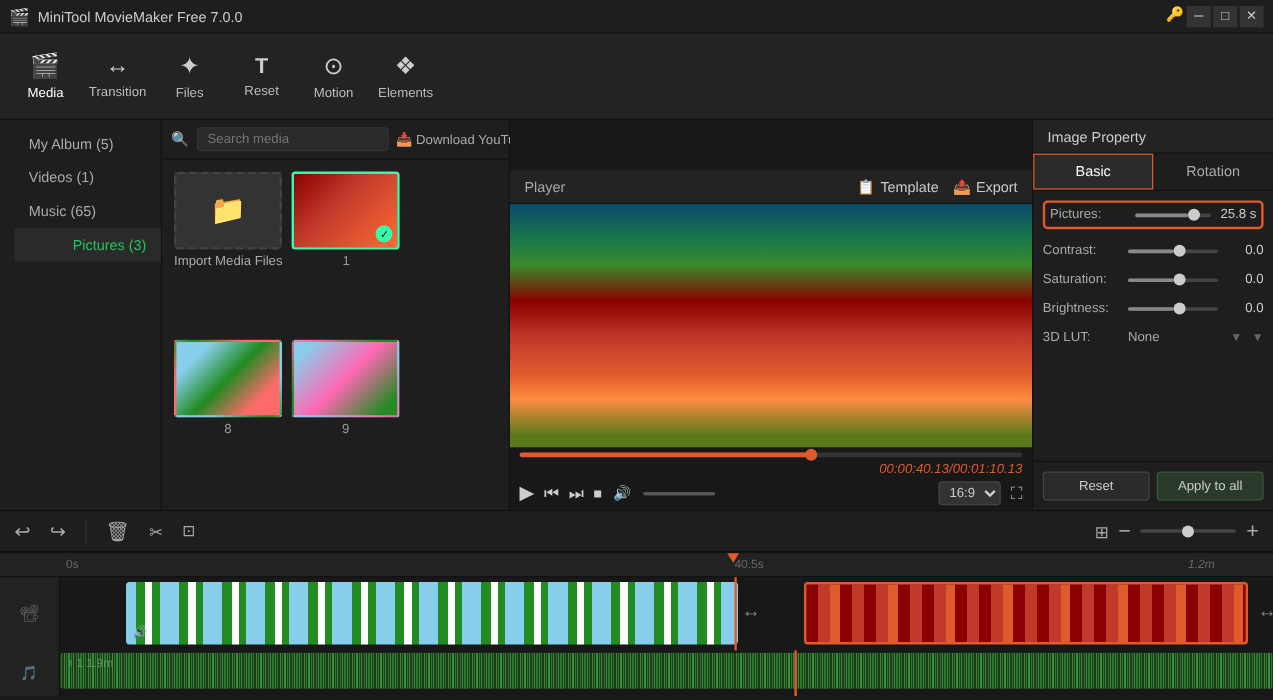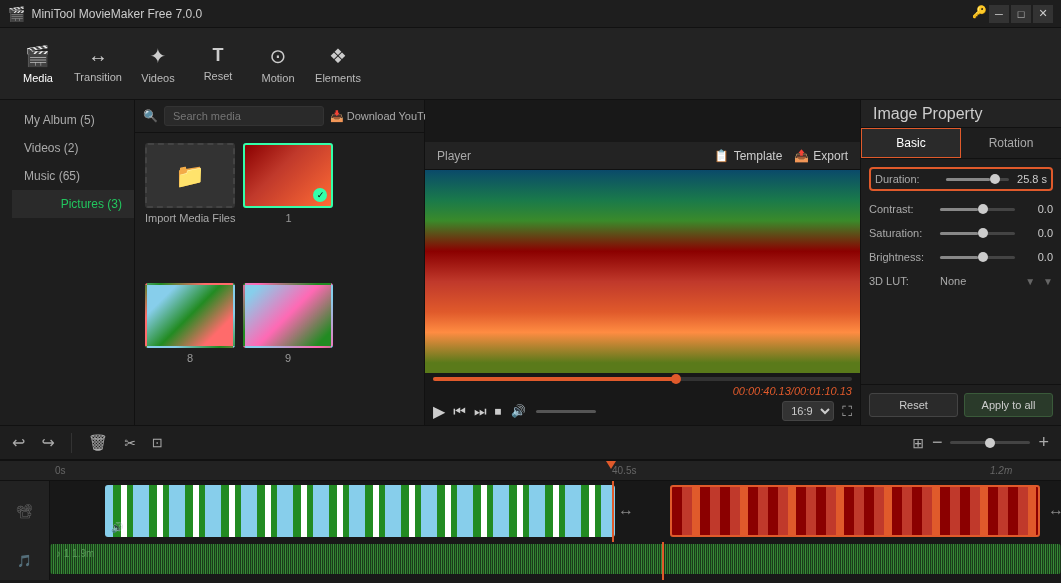--- a/index.html
+++ b/index.html
@@ -52,21 +52,21 @@
     .progress-handle { position: absolute; top: 50%; left: 58%; transform: translate(-50%,-50%); width: 10px; height: 10px; background: #e05a2b; border-radius: 50%; }
     .player-time { display: flex; justify-content: flex-end; font-size: 11px; color: #e05a2b; padding: 0 8px; font-style: italic; }
     .player-controls { display: flex; align-items: center; padding: 4px 8px; gap: 8px; }
     .ctrl-btn { background: none; border: none; color: #ccc; cursor: pointer; font-size: 16px; }
     .volume-slider { flex: 0 0 60px; height: 3px; background: #555; border-radius: 2px; }
     .aspect-select { margin-left: auto; background: #333; border: 1px solid #444; color: #ccc; font-size: 11px; padding: 2px 4px; border-radius: 3px; }
     .fullscreen-btn { background: none; border: none; color: #aaa; cursor: pointer; font-size: 14px; }
 
     
     #properties { width: 200px; background: #1e1e1e; display: flex; flex-direction: column; }
-    .prop-header { height: 28px; background: #232323; display: flex; align-items: center; padding: 0 12px; border-bottom: 1px solid #111; font-size: 16px; color: #ccc; }
+    .prop-header { height: 28px; background: #232323; display: flex; align-items: center; padding: 0 12px; border-bottom: 1px solid #111; font-size: 12px; color: #ccc; }
     .prop-tabs { display: flex; border-bottom: 1px solid #111; }
     .prop-tab { flex: 1; text-align: center; padding: 7px 0; font-size: 12px; cursor: pointer; color: #aaa; border: 1px solid transparent; }
     .prop-tab.active { background: #2a2a2a; color: #fff; border: 1px solid #e05a2b; }
     .prop-content { padding: 8px; flex: 1; overflow-y: auto; }
     .prop-row { display: flex; align-items: center; margin-bottom: 12px; gap: 6px; position: relative; }
     .prop-label { font-size: 11px; color: #aaa; width: 65px; flex-shrink: 0; }
     .prop-slider { flex: 1; height: 3px; background: #444; border-radius: 2px; position: relative; cursor: pointer; }
     .prop-slider-fill { height: 100%; background: #888; border-radius: 2px; }
     .prop-slider-handle { position: absolute; top: 50%; transform: translateY(-50%); width: 10px; height: 10px; background: #ccc; border-radius: 50%; cursor: pointer; }
     .prop-value { font-size: 11px; color: #ccc; width: 32px; text-align: right; }
@@ -128,21 +128,21 @@
   <div class="tool-item active">
     <span class="tool-icon">🎬</span>
     <span class="tool-label">Media</span>
   </div>
   <div class="tool-item">
     <span class="tool-icon">↔</span>
     <span class="tool-label">Transition</span>
   </div>
   <div class="tool-item">
     <span class="tool-icon">✦</span>
-    <span class="tool-label">Videos</span>
+    <span class="tool-label">Files</span>
   </div>
   <div class="tool-item">
     <span class="tool-icon" style="font-size:18px; font-weight:bold;">T</span>
     <span class="tool-label">Reset</span>
   </div>
   <div class="tool-item">
     <span class="tool-icon">⊙</span>
     <span class="tool-label">Motion</span>
   </div>
   <div class="tool-item">
@@ -151,21 +151,21 @@
   </div>
 </div>
 
 <div id="main" style="display:flex; height:325px;">
 
   <div id="sidebar">
     <div class="sidebar-item">
       <span>My Album (5)</span>
     </div>
     <div class="sidebar-item">
-      <span>Videos (2)</span>
+      <span>Videos (1)</span>
     </div>
     <div class="sidebar-item">
       <span>Music (65)</span>
     </div>
     <div class="sidebar-item active">
       <span>Pictures (3)</span>
     </div>
   </div>
 
   <div id="media-panel">
@@ -258,21 +258,21 @@
         <span>Basic</span>
       </div>
       <div class="prop-tab">
         <span>Rotation</span>
       </div>
     </div>
     <div class="prop-content">
 
       <div style="border: 2px solid #e05a2b; border-radius: 4px; padding: 4px; margin-bottom: 12px;">
         <div class="prop-row" style="margin-bottom:0;">
-          <span class="prop-label">Duration:</span>
+          <span class="prop-label">Pictures:</span>
           <div class="prop-slider">
             <div class="prop-slider-fill" style="width:70%; background:#888;"></div>
             <div class="prop-slider-handle" style="left:70%;"></div>
           </div>
           <span class="prop-value">25.8 s</span>
         </div>
       </div>
 
       <div class="prop-row">
         <span class="prop-label">Contrast:</span>

